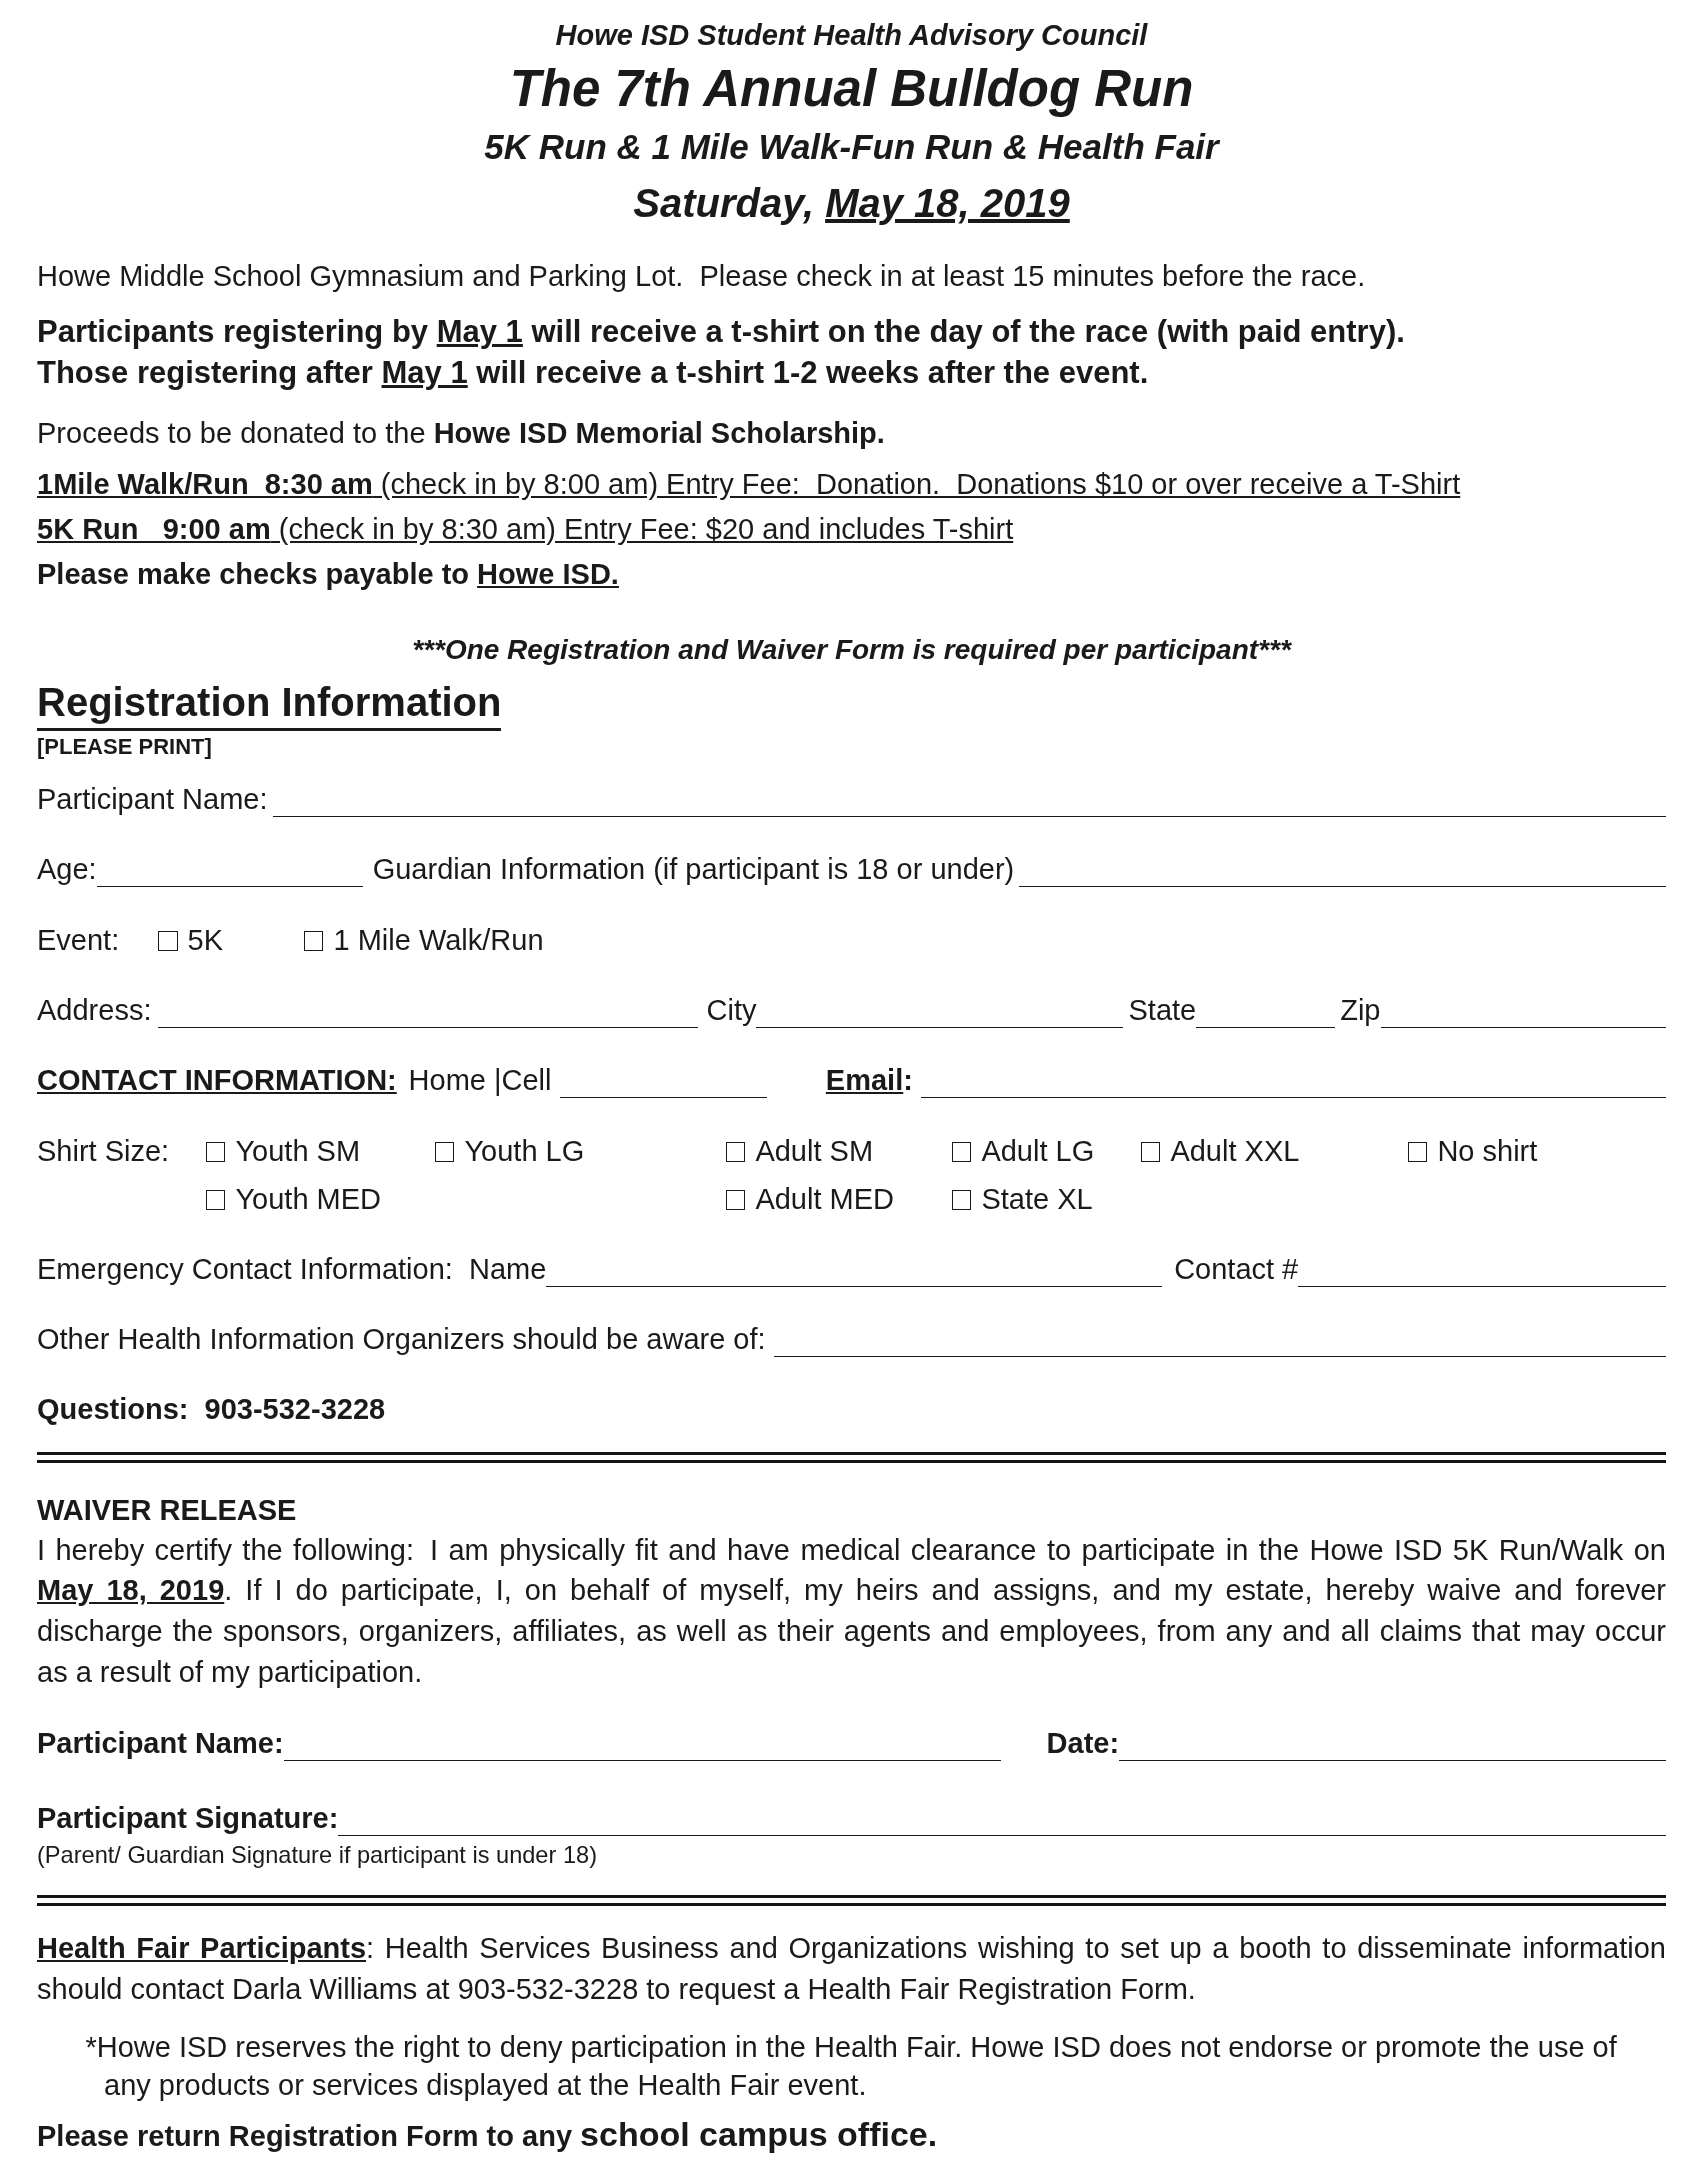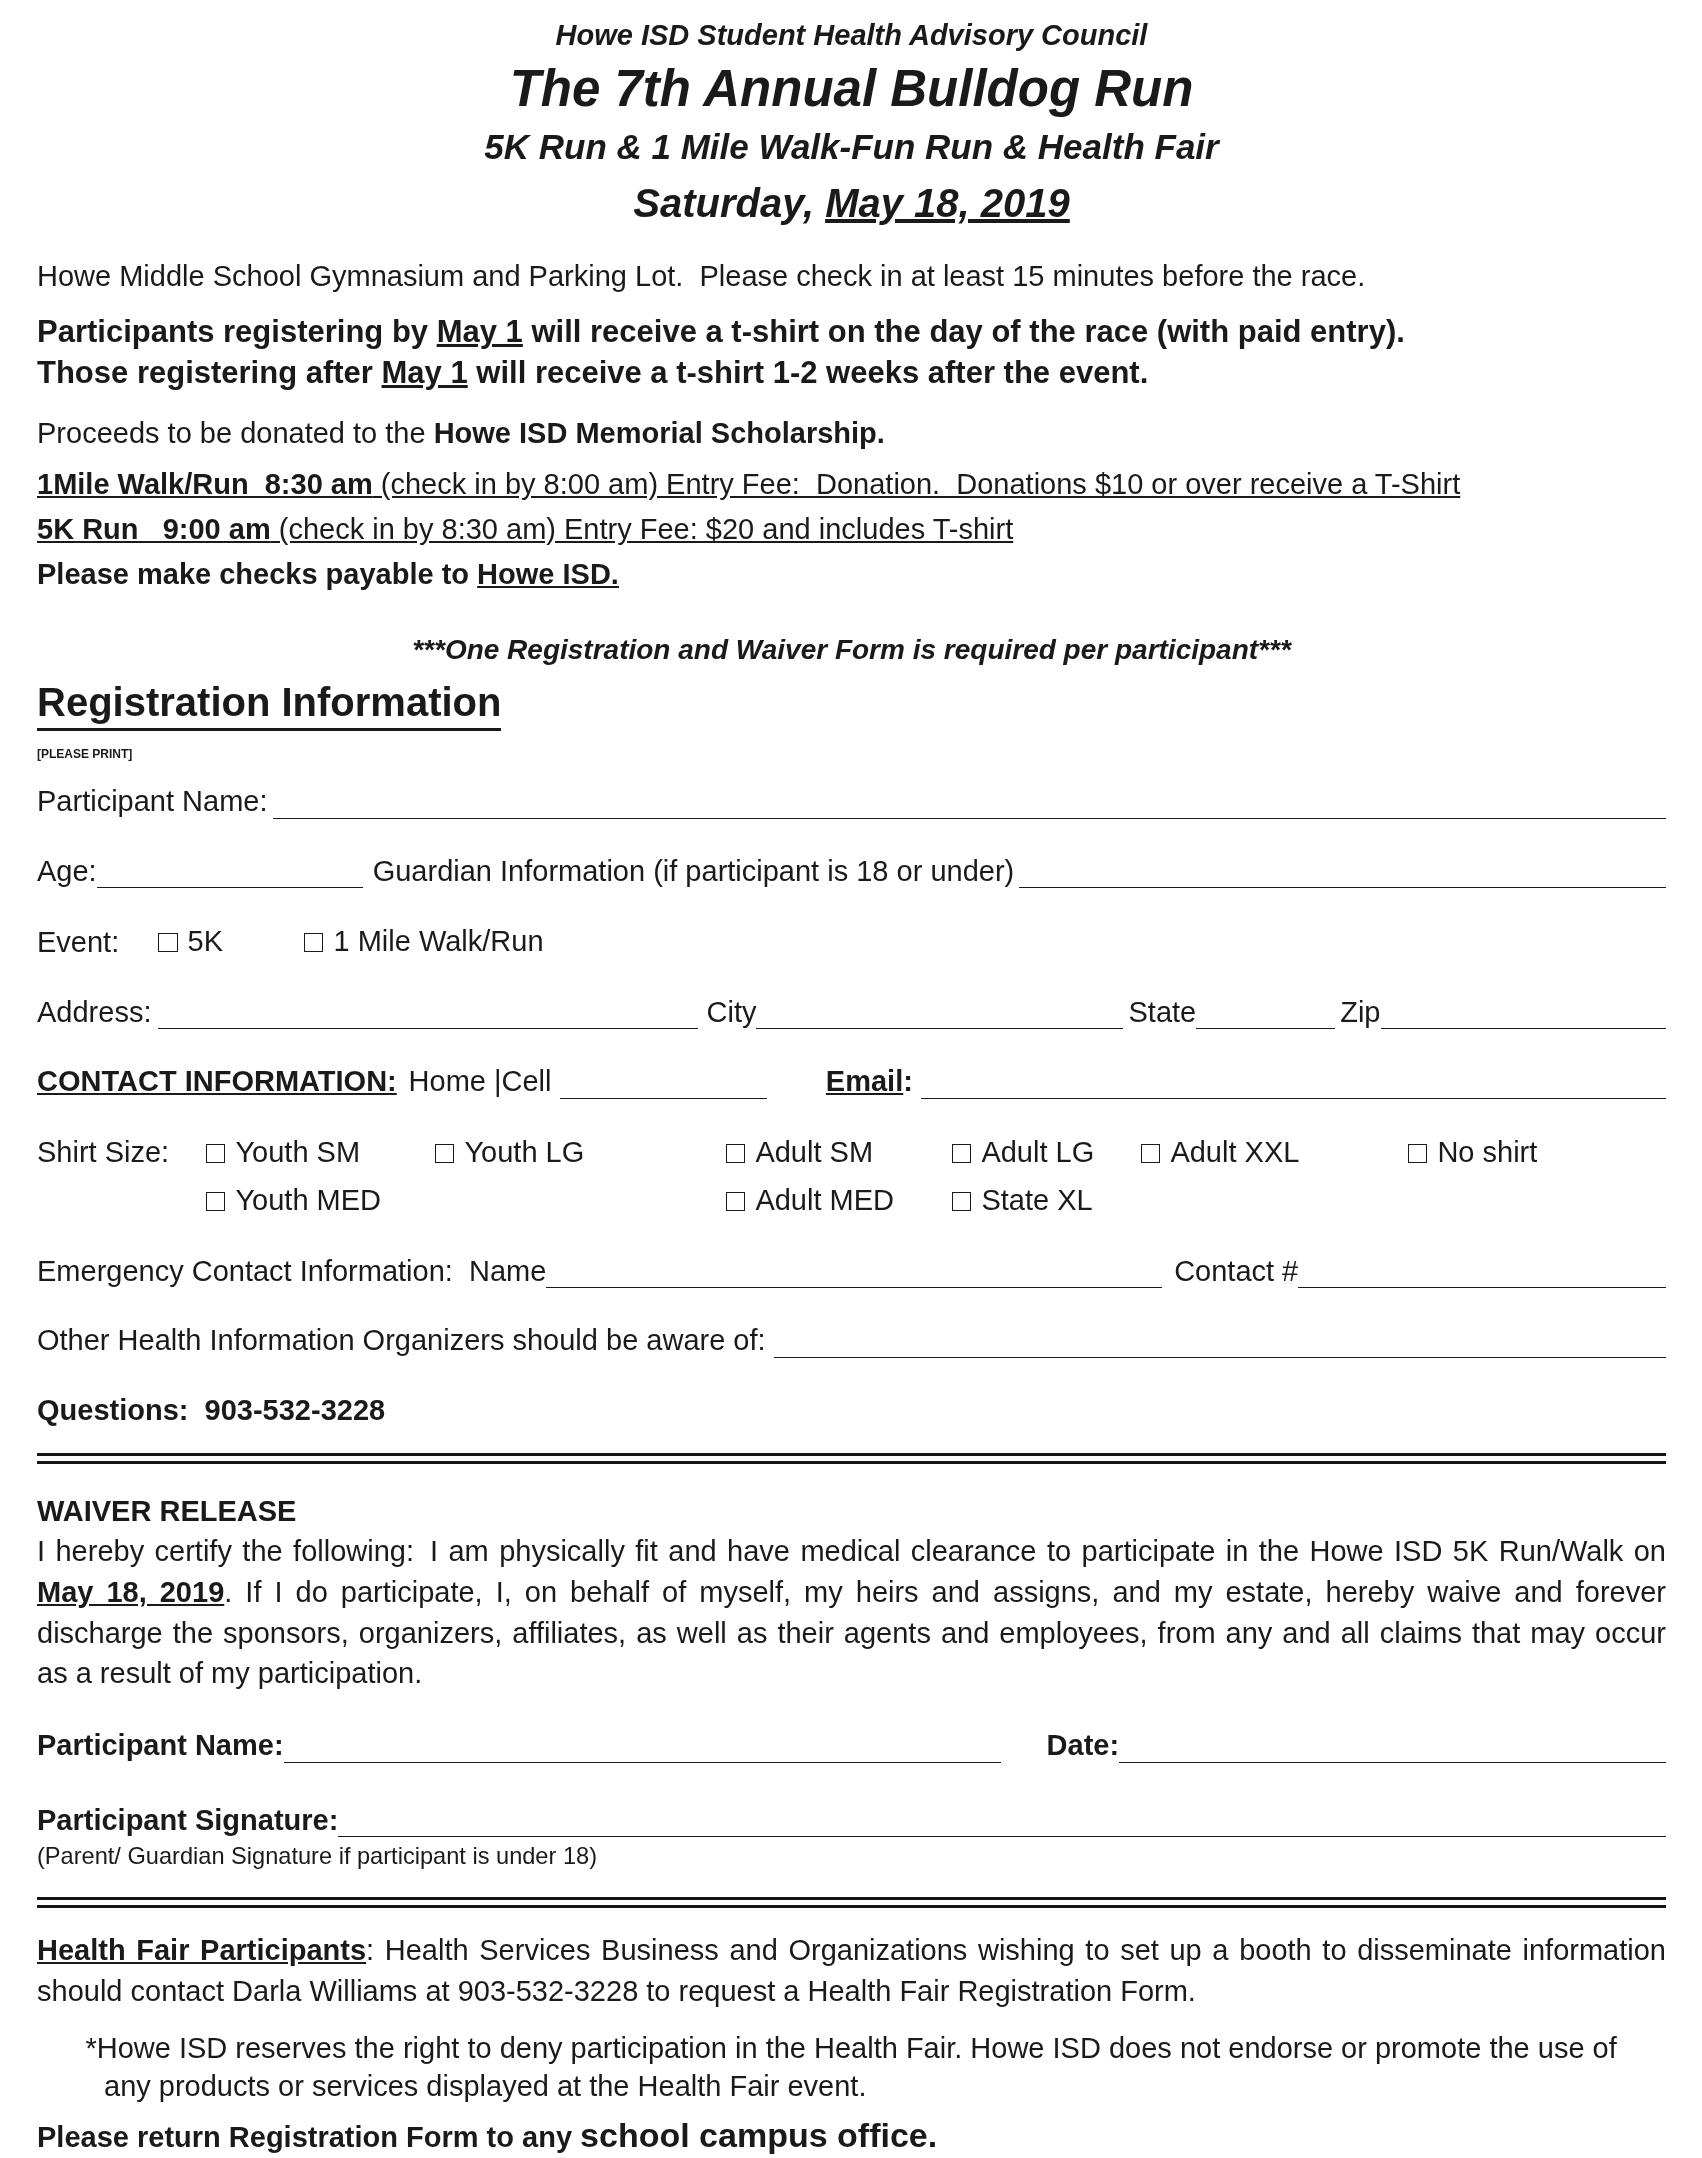--- a/index.html
+++ b/index.html
@@ -33,21 +33,21 @@
   .proceeds { margin-top: 22px; }
 
   .fees { margin-top: 11px; line-height: 1.55; }
   .fee-line { text-decoration: underline; white-space: pre; }
   .checks-line { white-space: pre; }
 
   .required-note { margin-top: 35px; font-size: 28px; font-weight: bold; font-style: italic; }
 
   .reg-heading { margin-top: 11.8px; }
   .reg-heading span { font-size: 40px; font-weight: bold; border-bottom: 3.4px solid #1a1a1a; padding-bottom: 3px; display: inline-block; line-height: 1.15; }
-  .please-print { font-size: 12px; font-weight: bold; margin-top: 16px; }
+  .please-print { font-size: 22px; font-weight: bold; margin-top: 2px; }
 
   .form-row { display: flex; align-items: flex-end; margin-top: 35px; }
   .form-row .lbl { white-space: pre; line-height: 1.2; }
   .mt-first { margin-top: 22px; }
   .blank { border-bottom: 1.7px solid #1a1a1a; height: 34px; display: inline-block; }
   .grow { flex: 1 1 auto; }
   .w165 { width: 139px; } .w245 { width: 207px; } .w315 { width: 266px; }
   .w435 { width: 367px; } .w640 { width: 540px; } .w730 { width: 616px; } .w850 { width: 717px; }
   .ml6 { margin-left: 5px; } .ml8 { margin-left: 6.7px; } .ml10 { margin-left: 8.4px; }
   .ml12 { margin-left: 10px; } .ml14 { margin-left: 11.8px; } .ml55 { margin-left: 46px; } .ml70 { margin-left: 59px; }
@@ -65,21 +65,21 @@
 
   .questions { margin-top: 34px; font-weight: bold; white-space: pre; }
 
   .rule { margin-top: 25px; height: 11px; border-top: 3.4px solid #151515; border-bottom: 3.4px solid #151515; }
 
   .waiver-heading { margin-top: 29px; font-weight: bold; }
   .waiver-body { margin-top: 1.7px; text-align: justify; line-height: 1.4; }
   .certify { font-weight: normal; margin-right: 16px; }
   .waiver-date { font-weight: bold; text-decoration: underline; }
   .sign-row { margin-top: 34px; }
-  .sig-row { margin-top: 40px; align-items: center; }
+  .sig-row { margin-top: 40px; }
   .sig-note { font-size: 23.6px; margin-top: 5px; }
 
   .hf-body { margin-top: 22px; text-align: justify; line-height: 1.42; }
   .hf-lead { font-weight: bold; text-decoration: underline; }
   .disclaimer { margin-top: 17px; line-height: 1.32; padding-left: 67px; text-indent: -18.6px; }
   .return-note { margin-top: 8.4px; font-weight: bold; }
   .return-emphasis { font-size: 34px; }
 </style>
 </head>
 <body>

